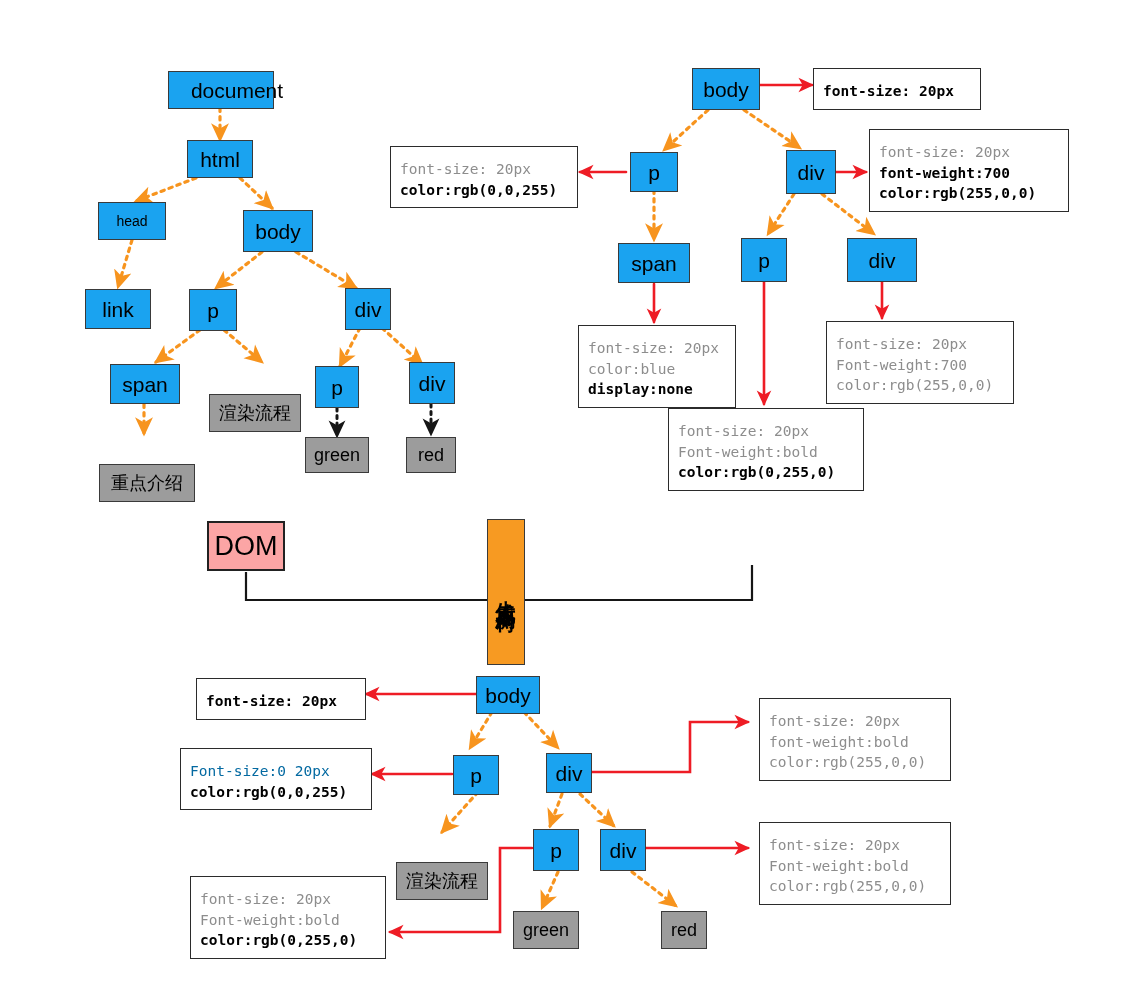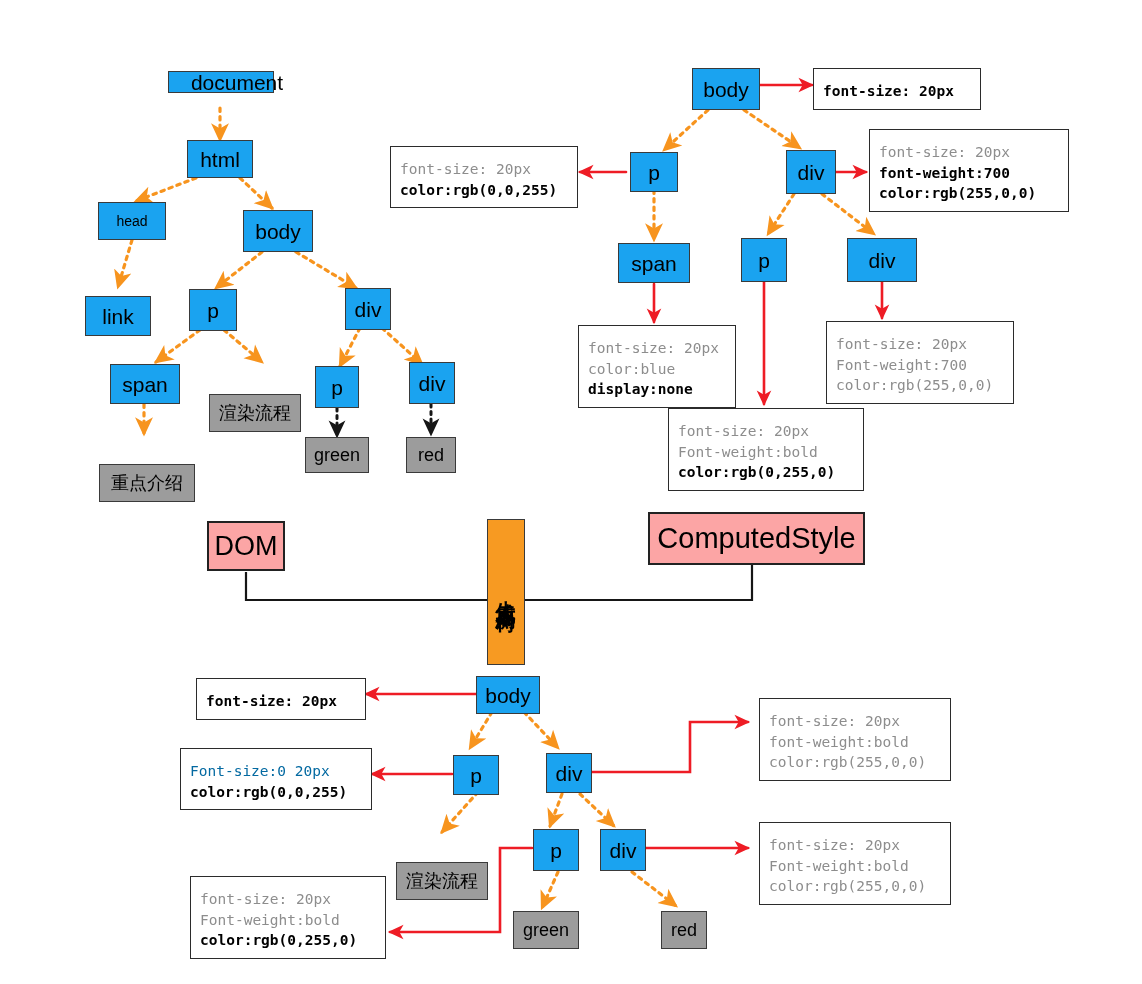--- a/index.html
+++ b/index.html
@@ -141,33 +141,33 @@
 
     <g stroke="#ee1c25" stroke-width="2.6" fill="none" stroke-linecap="round" marker-end="url(#ah-red)">
       <path d="M476,694 L366,694"></path>
       <path d="M452,774 L372,774"></path>
       <path d="M592,772 L690,772 L690,722 L748,722"></path>
       <path d="M646,848 L748,848"></path>
       <path d="M532,848 L500,848 L500,932 L390,932"></path>
     </g>
   </svg>
 
-  <div class="node blue" style="left:168px; top:71px; width:106px; height:22px; font-size:21px;padding-left:32px;">
+  <div class="node blue" style="left:168px; top:71px; width:106px; height:38px; font-size:21px;padding-left:32px;">
     <span>document</span>
   </div>
   <div class="node blue" style="left:187px; top:140px; width:66px; height:38px; font-size:21px;">
     <span>html</span>
   </div>
   <div class="node blue" style="left:98px; top:202px; width:68px; height:38px; font-size:14px;">
     <span>head</span>
   </div>
   <div class="node blue" style="left:243px; top:210px; width:70px; height:42px; font-size:21px;">
     <span>body</span>
   </div>
-  <div class="node blue" style="left:85px; top:296px; width:66px; height:40px; font-size:21px;">
+  <div class="node blue" style="left:85px; top:289px; width:66px; height:40px; font-size:21px;">
     <span>link</span>
   </div>
   <div class="node blue" style="left:189px; top:289px; width:48px; height:42px; font-size:21px;">
     <span>p</span>
   </div>
   <div class="node blue" style="left:345px; top:288px; width:46px; height:42px; font-size:21px;">
     <span>div</span>
   </div>
   <div class="node blue" style="left:110px; top:364px; width:70px; height:40px; font-size:21px;">
     <span>span</span>
@@ -244,23 +244,20 @@
   </div>
 
   <div class="node plain" style="left:207px; top:521px; width:78px; height:50px; font-size:27px;">
     <span>DOM</span>
   </div>
 
   <div class="node orange cjk" style="left:487px; top:491px; width:38px; height:146px; font-size:20px;">
     <span>生成布局树</span>
   </div>
 
-  <div class="node plain" style="left:648px; top:512px; width:217px; height:53px; font-size:29px;">
-    <span>ComputedStyle</span>
-  </div>
 
   <div class="node blue" style="left:476px; top:676px; width:64px; height:38px; font-size:21px;">
     <span>body</span>
   </div>
   <div class="node blue" style="left:453px; top:755px; width:46px; height:40px; font-size:21px;">
     <span>p</span>
   </div>
   <div class="node blue" style="left:546px; top:753px; width:46px; height:40px; font-size:21px;">
     <span>div</span>
   </div>

